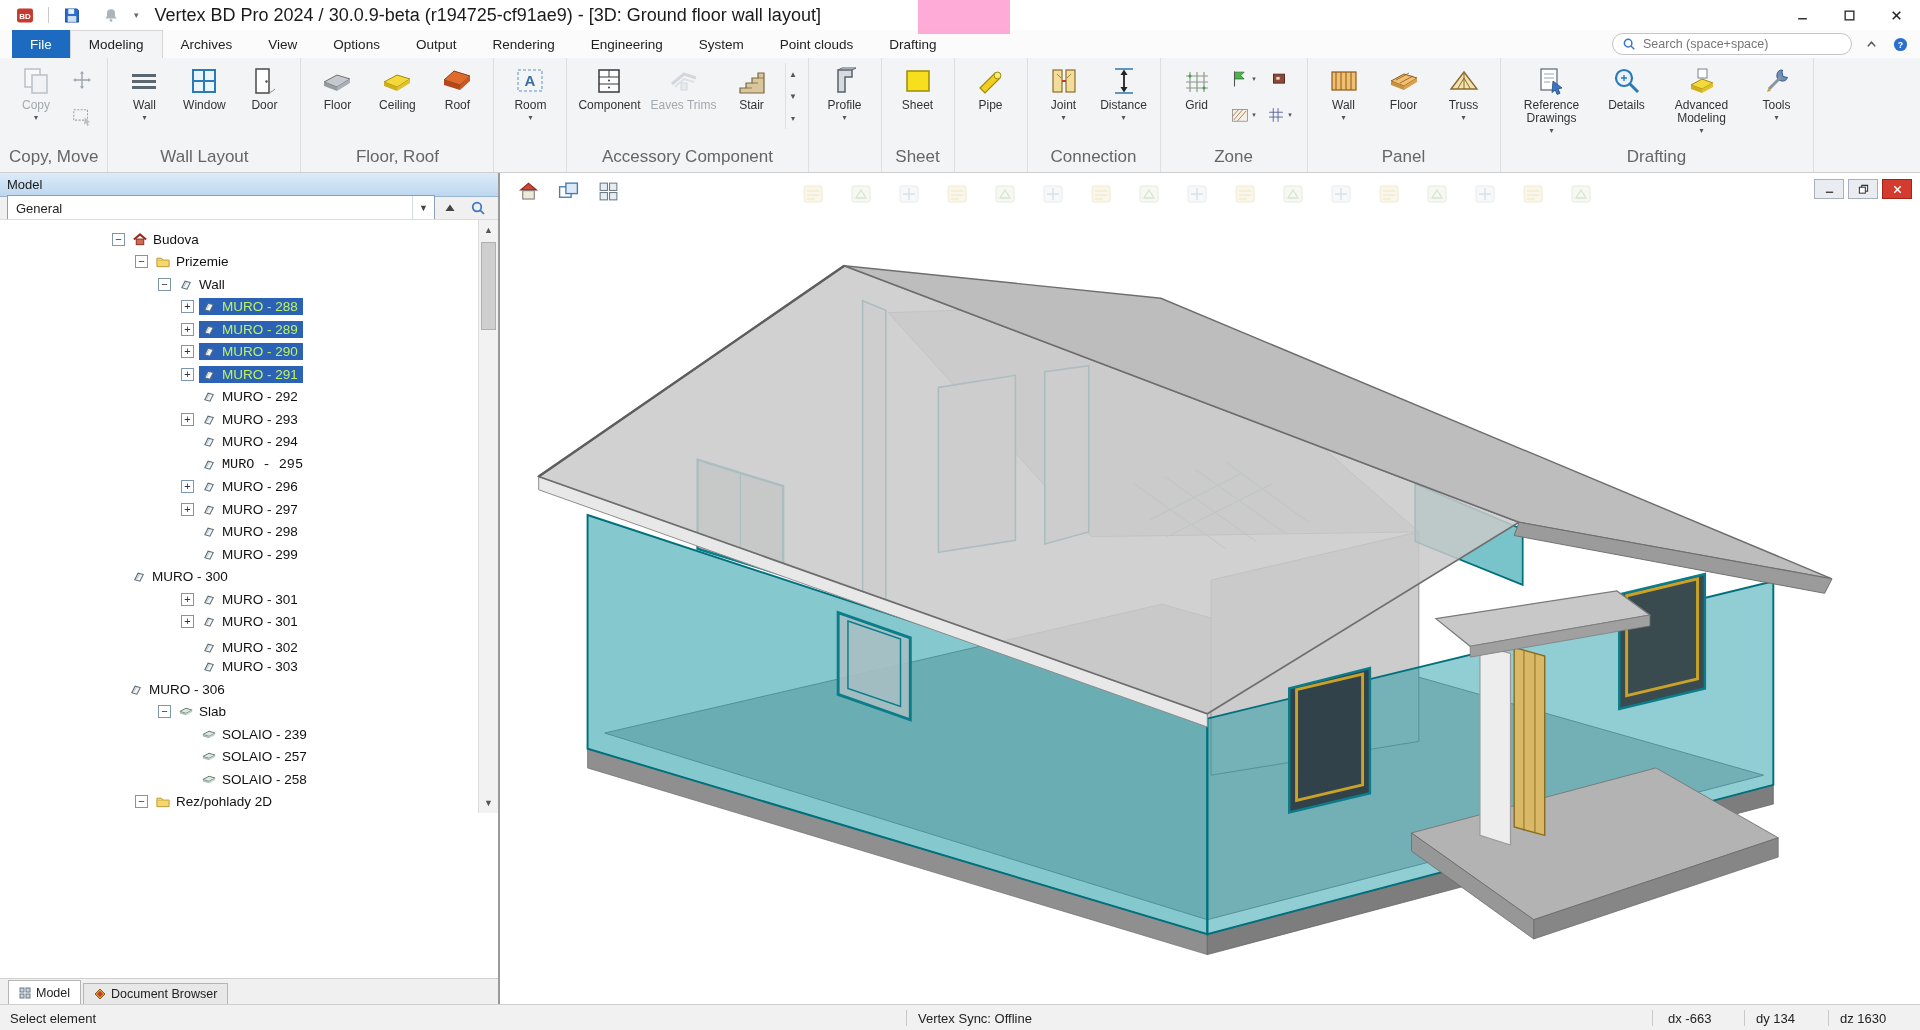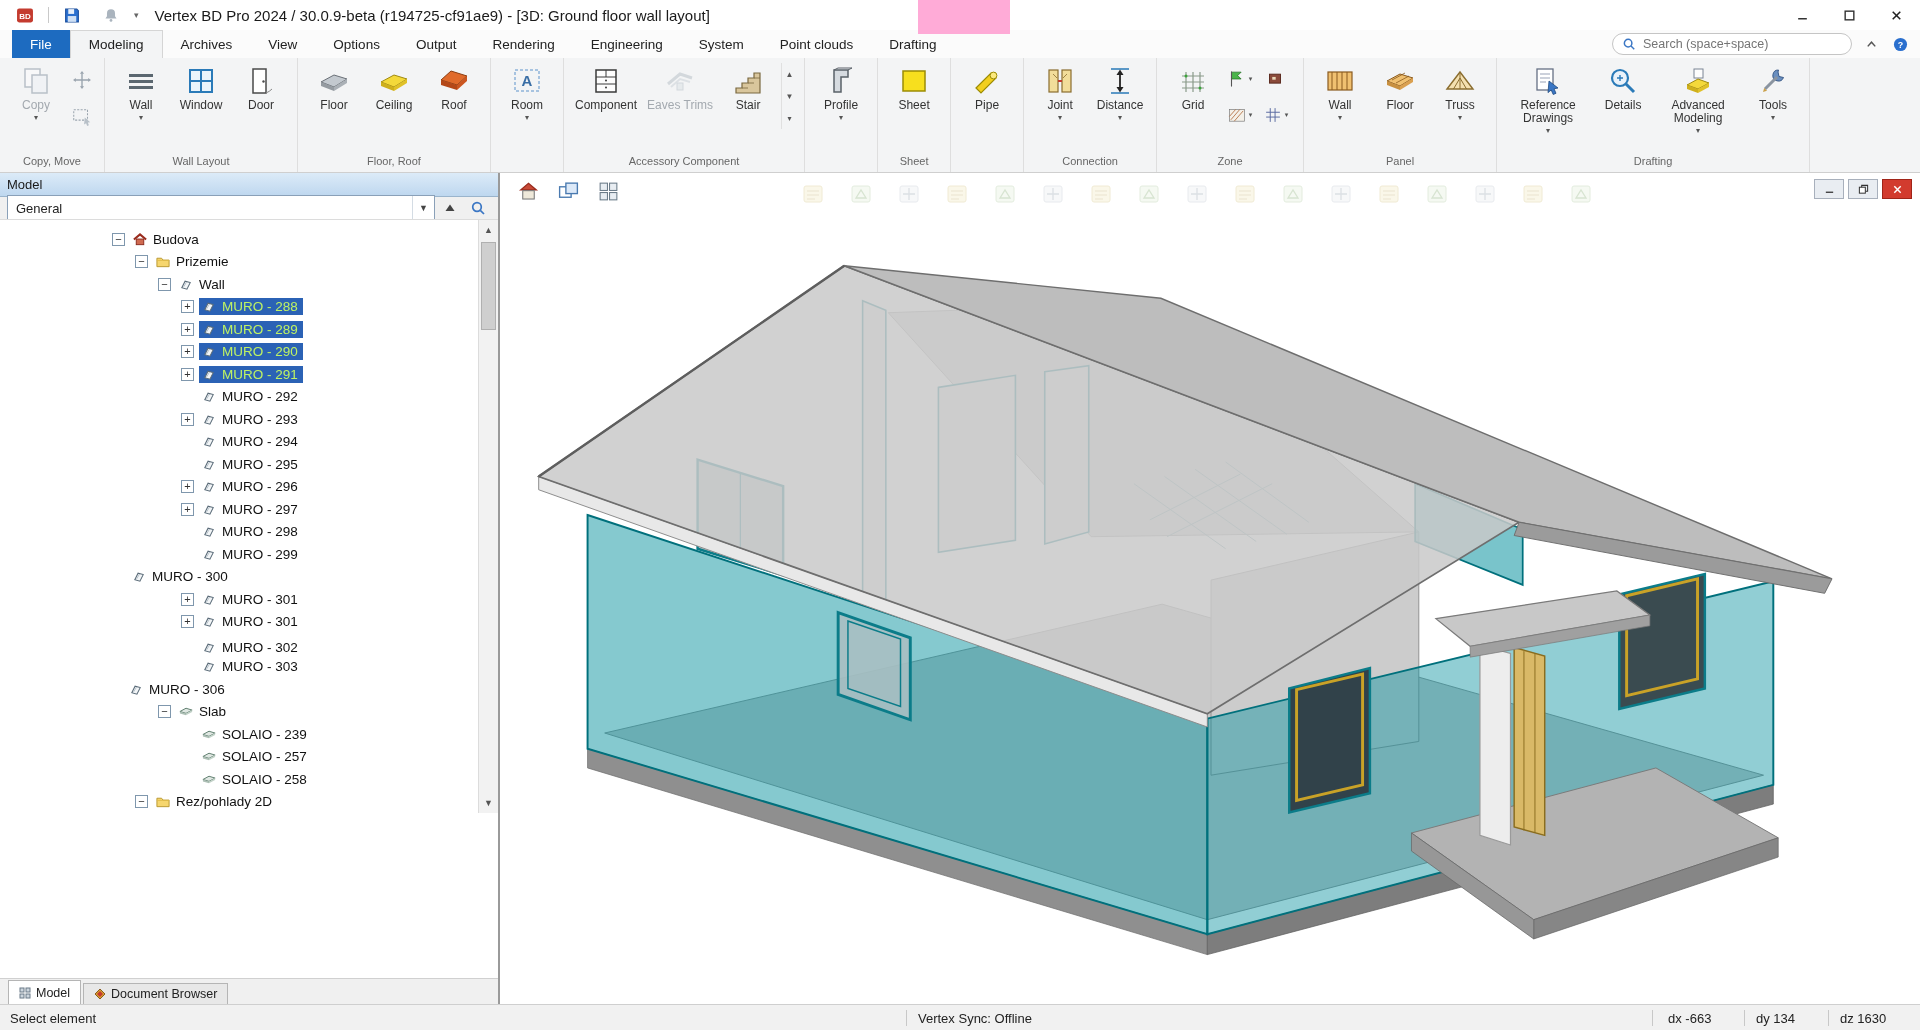--- a/index.html
+++ b/index.html
@@ -5,21 +5,21 @@
   *{margin:0;padding:0;box-sizing:border-box;}
   html,body{width:1920px;height:1030px;overflow:hidden;}
   body{font-family:"Liberation Sans",sans-serif;background:#fff;position:relative;color:#1a1a1a;}
 
   
   .titlebar{position:absolute;top:0;left:0;right:0;height:30px;background:#fff;display:flex;align-items:center;z-index:20;}
   .qat{display:flex;align-items:center;gap:7px;padding-left:9px;}
   .qicon{width:32px;height:17px;display:inline-block;}
   .qat-sep{width:1px;height:16px;background:#c9c9c9;}
   .tb-caret{font-size:9px;color:#666;}
-  .title-text{margin-left:16px;font-size:15px;color:#1a1a1a;white-space:nowrap;}
+  .title-text{margin-left:16px;font-size:18px;color:#1a1a1a;white-space:nowrap;}
   .win-controls{margin-left:auto;display:flex;height:30px;}
   .win-btn{width:47px;height:30px;display:flex;align-items:center;justify-content:center;}
   .win-btn .qicon{width:13px;height:13px;}
 
   
   .tabrow{position:absolute;top:30px;left:0;right:0;height:28px;background:#fbfbfb;display:flex;align-items:stretch;z-index:19;}
   .tabs-container{display:flex;align-items:stretch;padding-left:12px;}
   .tab{padding:0 18px;display:flex;align-items:center;font-size:13.5px;color:#222;white-space:nowrap;}
   .tab.file{background:#1d6bc0;color:#fff;}
   .tab.active{background:#f3f4f5;border:1px solid #d5d5d5;border-bottom:none;}
@@ -36,21 +36,21 @@
   .ribbon{position:absolute;top:58px;left:0;right:0;height:115px;background:#f3f4f5;border-bottom:1px solid #cfcfcf;display:flex;align-items:stretch;z-index:18;}
   .ribbon-group{display:flex;flex-direction:column;border-right:1px solid #dedede;padding:5px 7px 2px;}
   .group-buttons{flex:1;display:flex;align-items:flex-start;gap:2px;}
   .rbtn{min-width:58px;padding:2px 4px;display:flex;flex-direction:column;align-items:center;gap:2px;}
   .rbtn .ricon{width:32px;height:32px;}
   .rbtn .ricon svg{width:100%;height:100%;}
   .rbtn .rlabel{font-size:12px;color:#333;text-align:center;line-height:13px;max-width:80px;}
   .rbtn .rcaret{font-size:8px;color:#555;line-height:7px;}
   .rbtn.disabled .rlabel{color:#a3a9af;}
   .rbtn.disabled .ricon{opacity:.55;}
-  .group-label{font-size:11px;color:#666;text-align:center;padding:3px 2px 3px;white-space:nowrap;min-height:18px;}
+  .group-label{font-size:17px;color:#666;text-align:center;padding:3px 2px 3px;white-space:nowrap;min-height:18px;}
   .stack{display:flex;flex-direction:column;gap:8px;padding-top:3px;}
   .sbtn{width:30px;height:28px;display:flex;align-items:center;justify-content:center;gap:1px;}
   .sbtn .sicon{width:22px;height:22px;}
   .sbtn .sicon svg{width:100%;height:100%;}
   .mini-caret{font-size:7px;color:#555;}
   .grid2{display:grid;grid-template-columns:36px 36px;grid-auto-rows:36px;padding-top:2px;}
   .rscroll{display:flex;flex-direction:column;width:16px;margin-left:2px;border-left:1px solid #e0e0e0;}
   .rs-btn{height:22px;display:flex;align-items:center;justify-content:center;font-size:8px;color:#555;}
 
   
@@ -625,21 +625,21 @@
         <div class="tree-row" style="padding-left: 181px;">
           <span class="expander none"></span>
           <span class="titem">
             <span class="ticon"><svg viewBox="0 0 16 16" xmlns="http://www.w3.org/2000/svg">
                 <path d="M3.5 11.5 L7 4.5 L12.5 6 L9 13Z" fill="#f2f5f7" stroke="#5a6b78" stroke-width="1.1"></path>
                 <path d="M5.5 10.5 L8.5 5.5" stroke="#9aa8b2" stroke-width="0.7"></path>
               </svg></span>
             <span>MURO - 294</span>
           </span>
         </div>
-        <div class="tree-row" style="padding-left: 181px;">
+        <div class="tree-row" style="padding-left: 181px; font-family: Liberation Mono, monospace;">
           <span class="expander none"></span>
           <span class="titem">
             <span class="ticon"><svg viewBox="0 0 16 16" xmlns="http://www.w3.org/2000/svg">
                 <path d="M3.5 11.5 L7 4.5 L12.5 6 L9 13Z" fill="#f2f5f7" stroke="#5a6b78" stroke-width="1.1"></path>
                 <path d="M5.5 10.5 L8.5 5.5" stroke="#9aa8b2" stroke-width="0.7"></path>
               </svg></span>
             <span>MURO - 295</span>
           </span>
         </div>
         <div class="tree-row" style="padding-left: 181px;">

